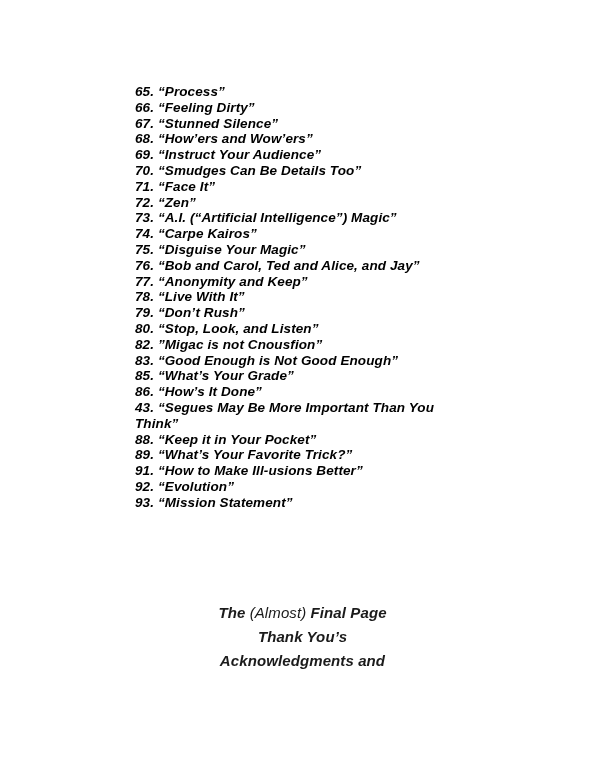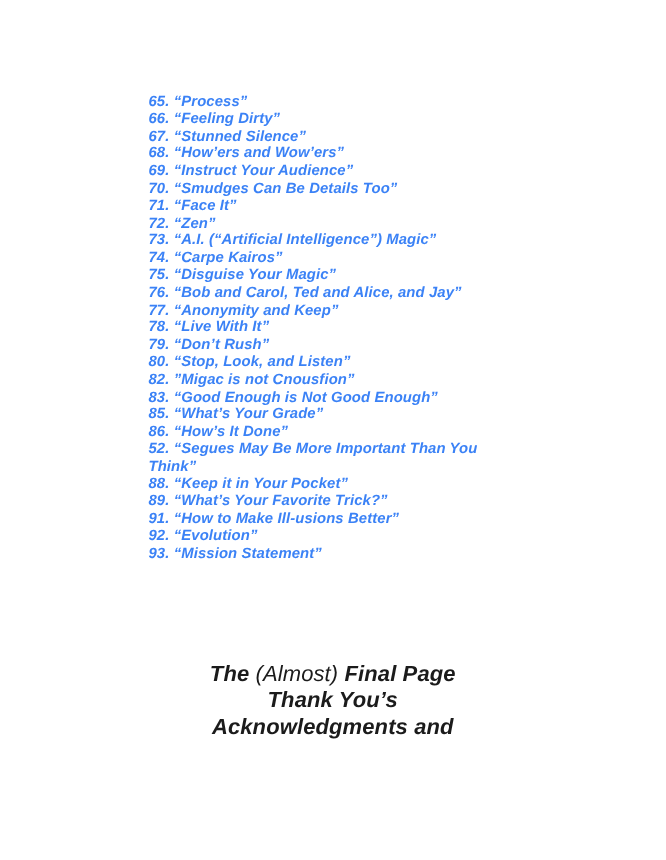--- a/index.html
+++ b/index.html
@@ -17,34 +17,34 @@
   }
   .toc-list {
     position: absolute;
     left: 135px;
     top: 84px;
     width: 310px;
     font-size: 13.5px;
     line-height: 15.8px;
     font-weight: bold;
     font-style: italic;
-    color: #3b82f6;
+    color: #000000;
     letter-spacing: 0.1px;
   }
   .toc-item {
     margin: 0;
     padding: 0;
   }
   .footer-heading {
     position: absolute;
     top: 601px;
     left: 0;
     width: 605px;
     text-align: center;
-    font-size: 20px;
+    font-size: 15px;
     line-height: 24px;
     font-weight: bold;
     font-style: italic;
     color: #1b1b1b;
     letter-spacing: 0.1px;
   }
   .footer-heading .regular {
     font-weight: normal;
   }
 </style>
@@ -67,21 +67,21 @@
       <div class="toc-item"><span>75. </span><span>“Disguise Your Magic”</span></div>
       <div class="toc-item"><span>76. </span><span>“Bob and Carol, Ted and Alice, and Jay”</span></div>
       <div class="toc-item"><span>77. </span><span>“Anonymity and Keep”</span></div>
       <div class="toc-item"><span>78. </span><span>“Live With It”</span></div>
       <div class="toc-item"><span>79. </span><span>“Don’t Rush”</span></div>
       <div class="toc-item"><span>80. </span><span>“Stop, Look, and Listen”</span></div>
       <div class="toc-item"><span>82. </span><span>”Migac is not Cnousfion”</span></div>
       <div class="toc-item"><span>83. </span><span>“Good Enough is Not Good Enough”</span></div>
       <div class="toc-item"><span>85. </span><span>“What’s Your Grade”</span></div>
       <div class="toc-item"><span>86. </span><span>“How’s It Done”</span></div>
-      <div class="toc-item"><span>52. </span><span>“Segues May Be More Important Than You Think”</span></div>
+      <div class="toc-item"><span>43. </span><span>“Segues May Be More Important Than You Think”</span></div>
       <div class="toc-item"><span>88. </span><span>“Keep it in Your Pocket”</span></div>
       <div class="toc-item"><span>89. </span><span>“What’s Your Favorite Trick?”</span></div>
       <div class="toc-item"><span>91. </span><span>“How to Make Ill-usions Better”</span></div>
       <div class="toc-item"><span>92. </span><span>“Evolution”</span></div>
       <div class="toc-item"><span>93. </span><span>“Mission Statement”</span></div>
     </div>
 
   <div class="footer-heading">
     <div><span>The </span><span class="regular">(Almost)</span><span> Final Page</span></div>
     <div>Thank You’s</div>

